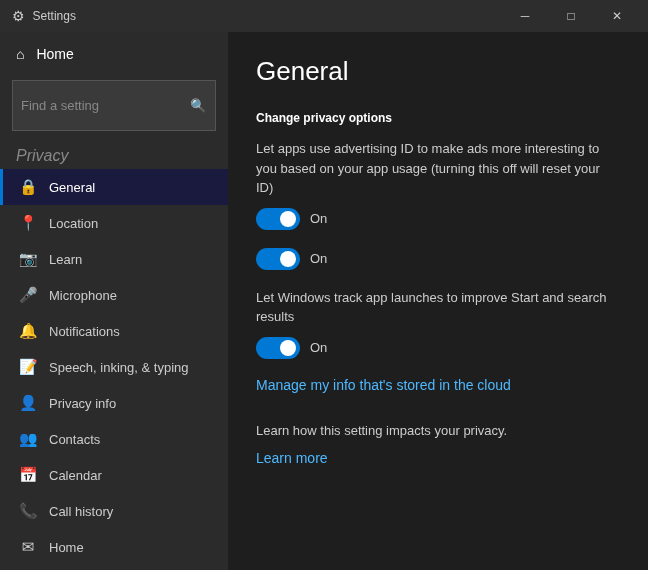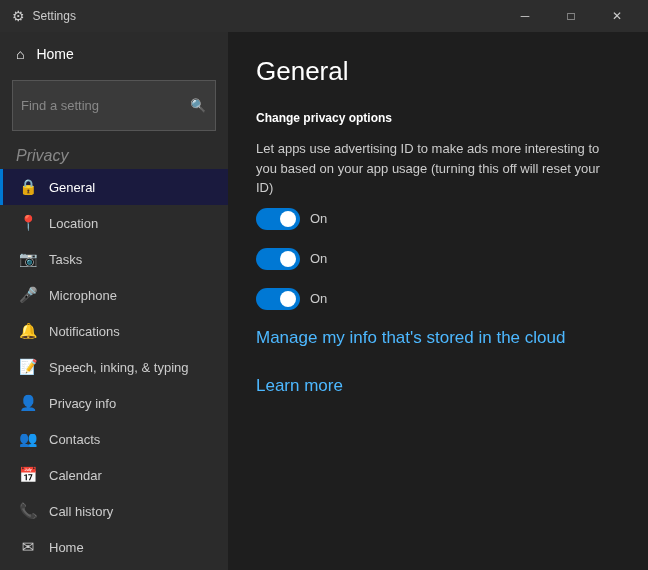--- a/index.html
+++ b/index.html
@@ -183,21 +183,21 @@
       right: 4px;
       transition: right 0.2s;
     }
     .toggle-label {
       font-size: 13px;
       color: #cccccc;
     }
 
     .link-blue {
       color: #4db8ff;
-      font-size: 17px;
+      font-size: 14px;
       cursor: pointer;
       text-decoration: none;
       display: inline-block;
       margin-bottom: 8px;
       text-align: right;
     }
 
     .divider-space { margin-bottom: 20px; }
   </style>
 </head>
@@ -234,21 +234,21 @@
     <div class="sidebar-item active">
       <span class="sidebar-item-icon">🔒</span>
       <span>General</span>
     </div>
     <div class="sidebar-item">
       <span class="sidebar-item-icon">📍</span>
       <span>Location</span>
     </div>
     <div class="sidebar-item">
       <span class="sidebar-item-icon">📷</span>
-      <span>Tasks</span>
+      <span>Learn</span>
     </div>
     <div class="sidebar-item">
       <span class="sidebar-item-icon">🎤</span>
       <span>Microphone</span>
     </div>
     <div class="sidebar-item">
       <span class="sidebar-item-icon">🔔</span>
       <span>Notifications</span>
     </div>
     <div class="sidebar-item">
@@ -295,32 +295,34 @@
       <span class="toggle-label">On</span>
     </div>
 
     
     <div class="toggle-row">
       <div class="toggle"></div>
       <span class="toggle-label">On</span>
     </div>
 
     
+    <div class="description-text">Let Windows track app launches to improve Start and search results</div>
     <div class="toggle-row">
       <div class="toggle"></div>
       <span class="toggle-label">On</span>
     </div>
 
     
     <a class="link-blue">Manage my info that's stored in the cloud</a>
     <br>
 
     <div class="divider-space"></div>
 
     
+    <div class="description-text">Learn how this setting impacts your privacy.</div>
     <a class="link-blue">Learn more</a>
 
     <div class="divider-space"></div>
 
     
     
     
 
     <div class="divider-space"></div>
 

